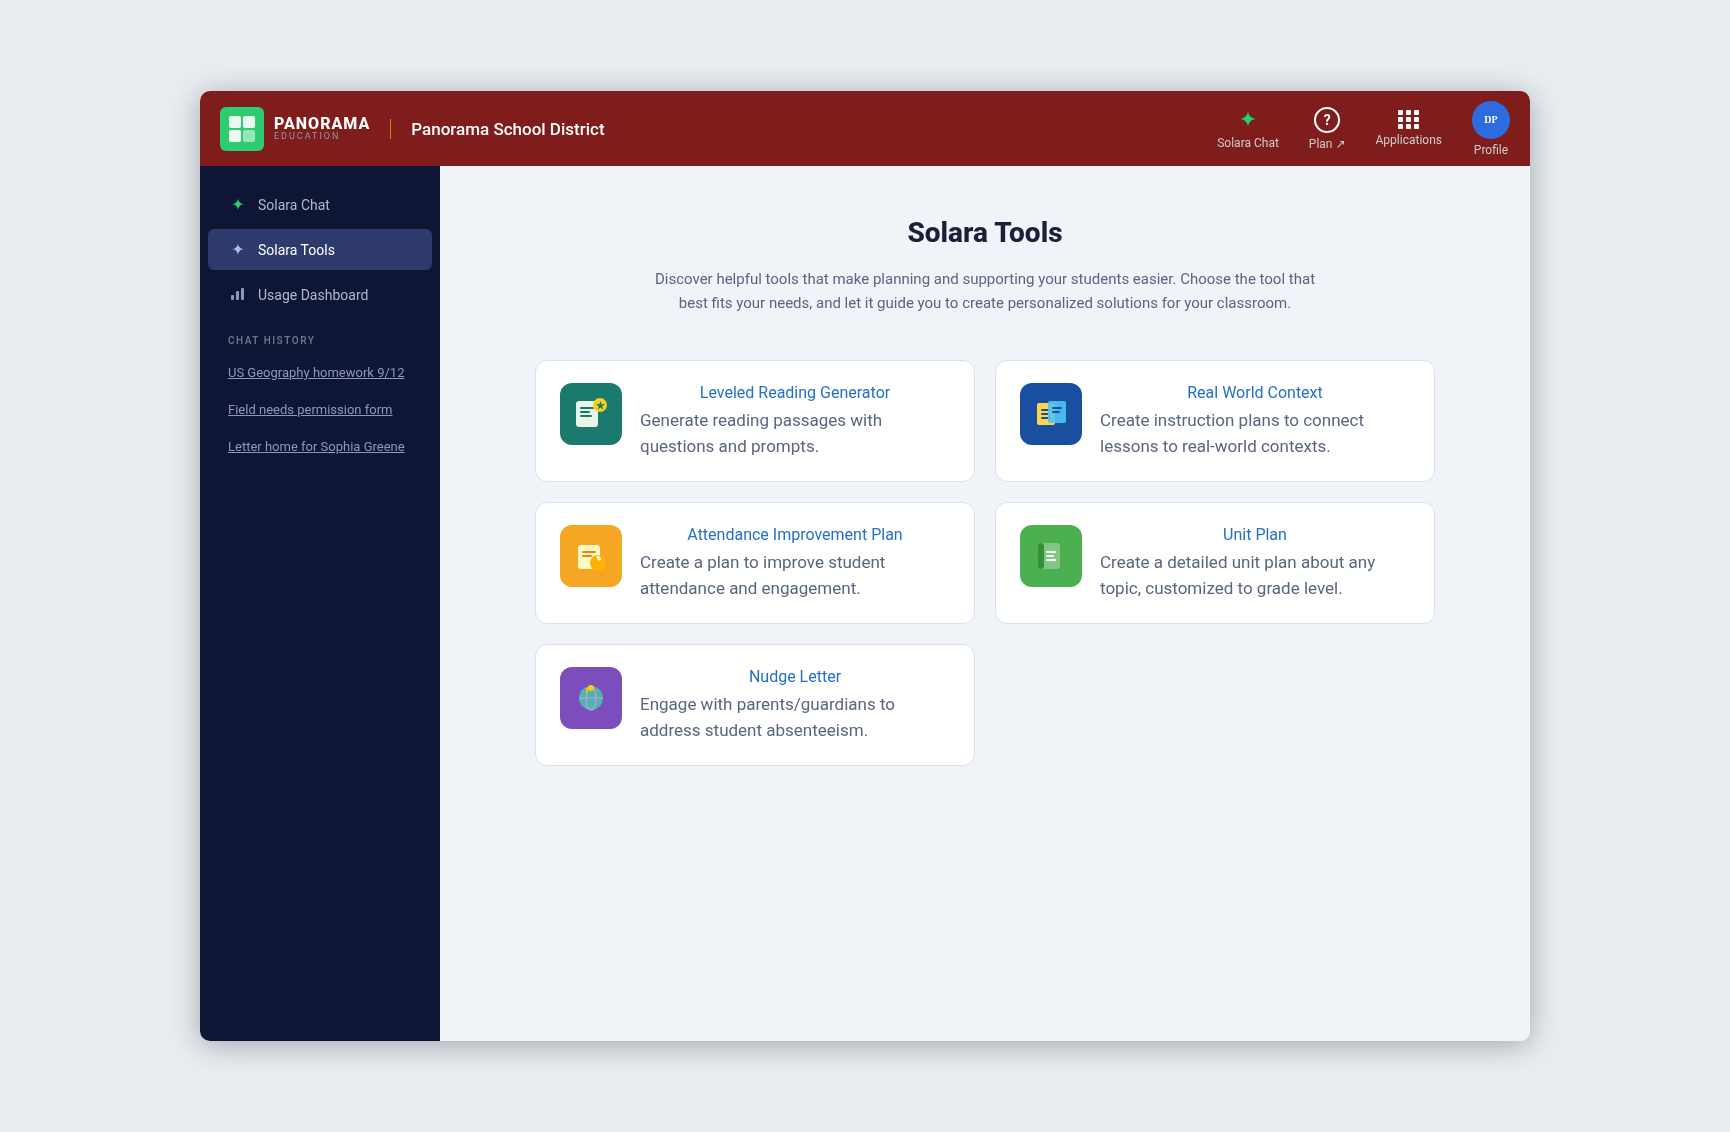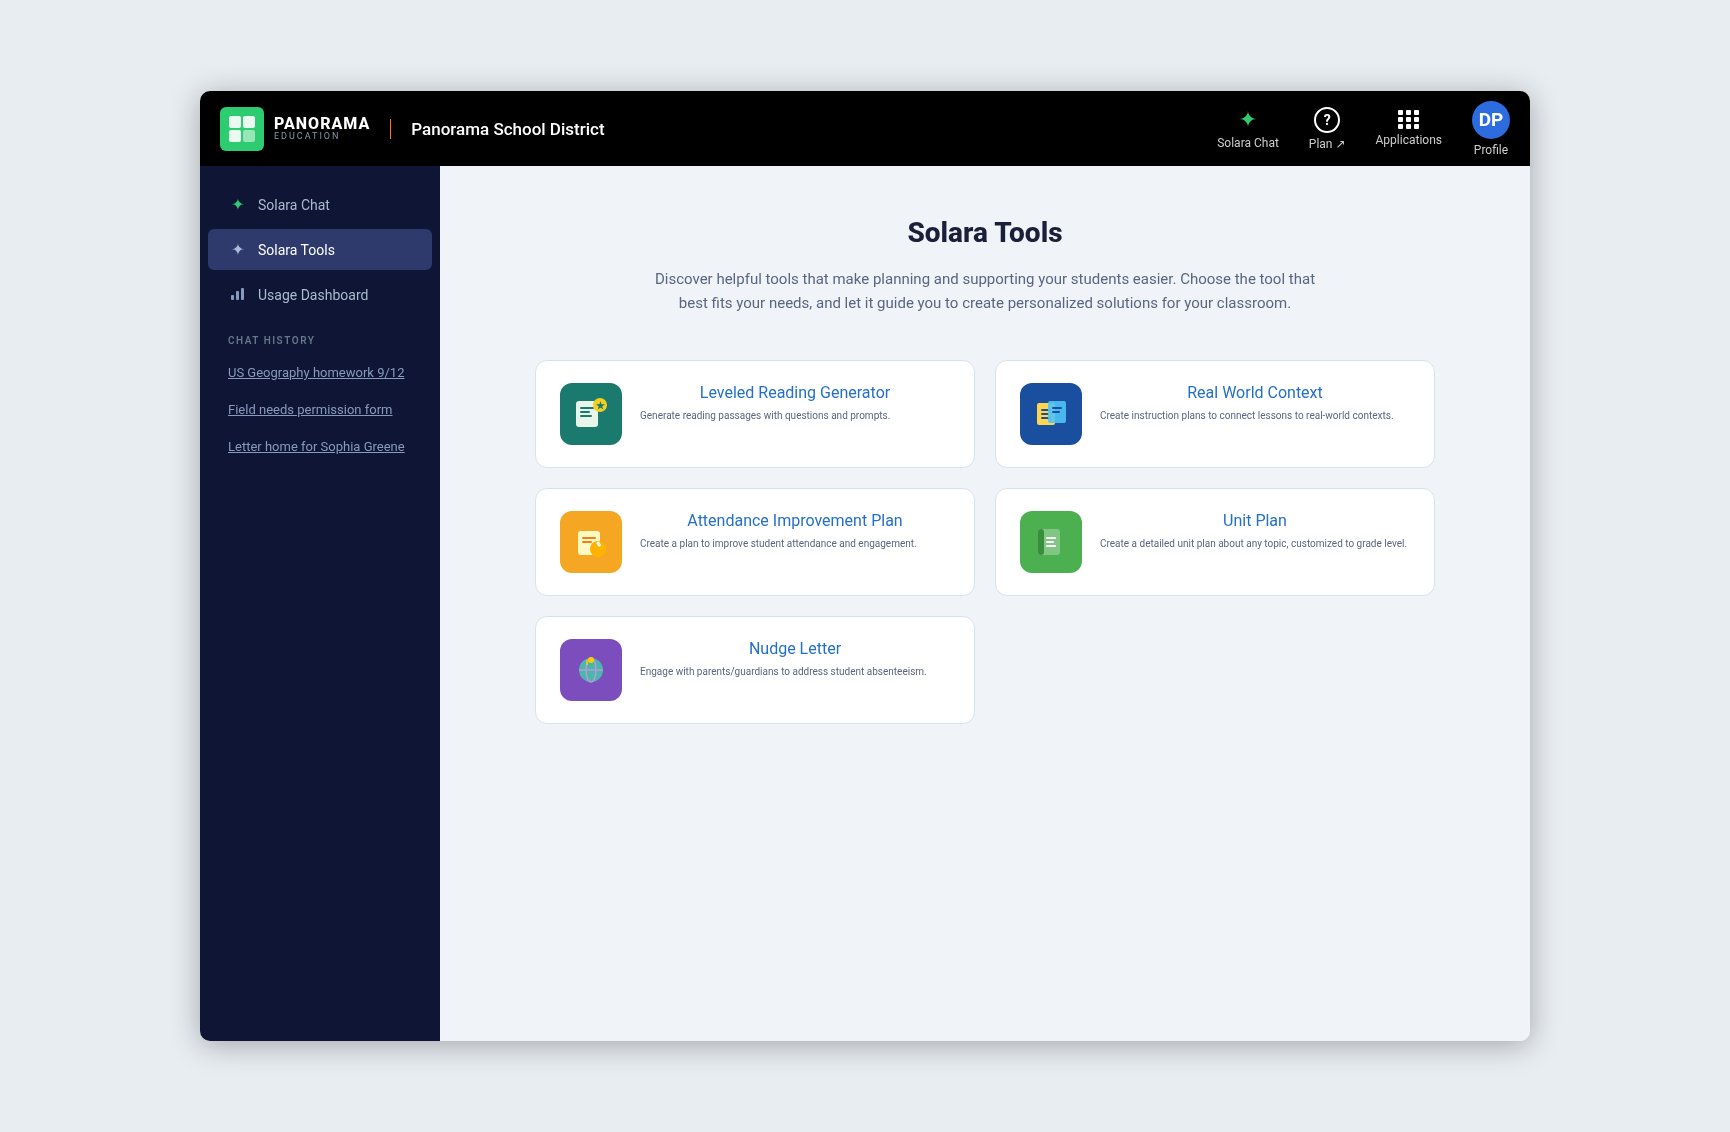--- a/index.html
+++ b/index.html
@@ -16,21 +16,21 @@
       width: 1330px;
       min-height: 950px;
       border-radius: 10px;
       overflow: hidden;
       box-shadow: 0 4px 30px rgba(0,0,0,0.3);
       display: flex;
       flex-direction: column;
     }
     
     .top-nav {
-      background: #000000;
+      background: #7f1d1d;
       height: 75px;
       display: flex;
       align-items: center;
       padding: 0 20px;
       flex-shrink: 0;
     }
     .logo-area {
       display: flex;
       align-items: center;
       gap: 10px;
@@ -100,23 +100,24 @@
     }
     .profile-circle {
       width: 38px;
       height: 38px;
       border-radius: 50%;
       background: #2d6cdf;
       display: flex;
       align-items: center;
       justify-content: center;
       color: white;
-      font-size: 19px;
+      font-size: 10px;
       font-weight: 700;
       cursor: pointer;
+      font-family: Liberation Serif, serif;
     }
     
     .main-layout {
       display: flex;
       flex: 1;
       overflow: hidden;
     }
     
     .sidebar {
       width: 240px;
@@ -227,21 +228,21 @@
       flex: 1;
     }
     .tool-card-title {
       font-size: 16px;
       font-weight: 400;
       color: #2470c8;
       margin-bottom: 6px;
       text-align: center;
     }
     .tool-card-desc {
-      font-size: 10px;
+      font-size: 17px;
       color: #5a6580;
       line-height: 1.5;
     }
     
     .dot-grid {
       display: grid;
       grid-template-columns: repeat(3,6px);
       gap: 2px;
     }
     .dot-grid span {

